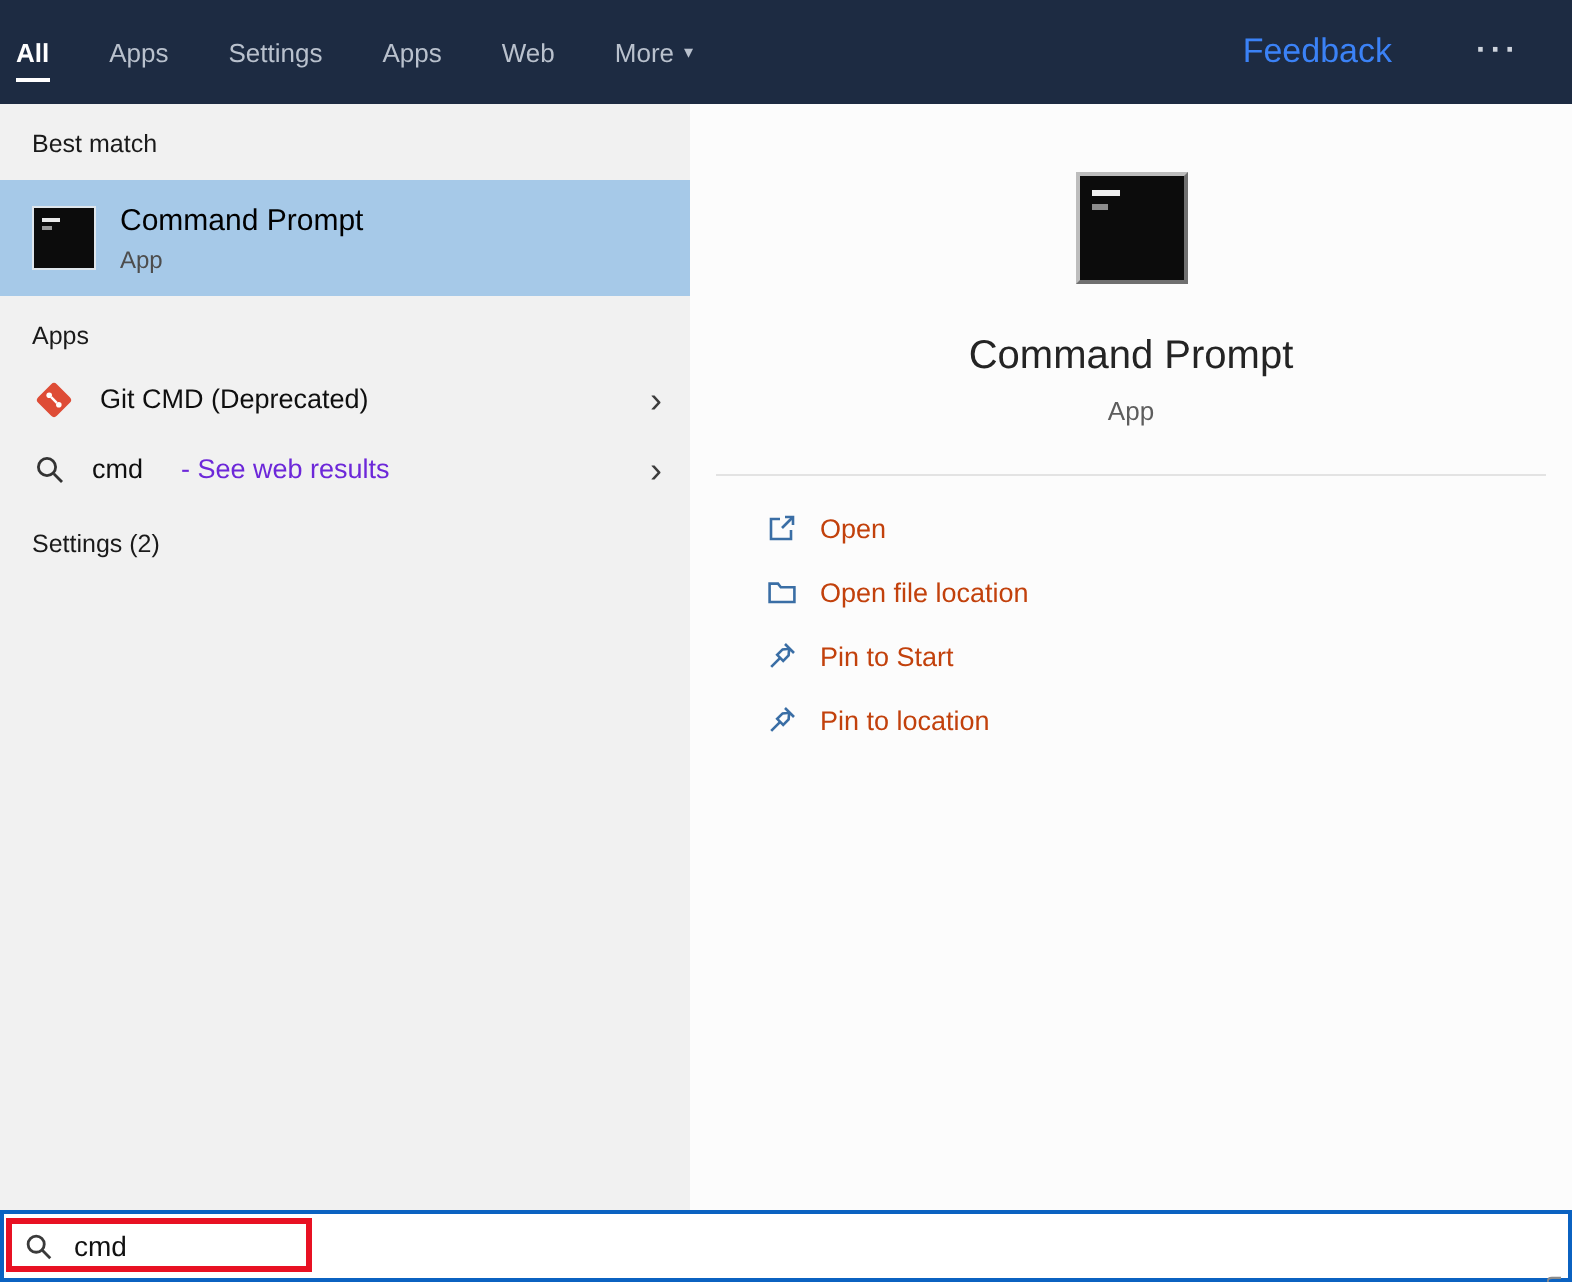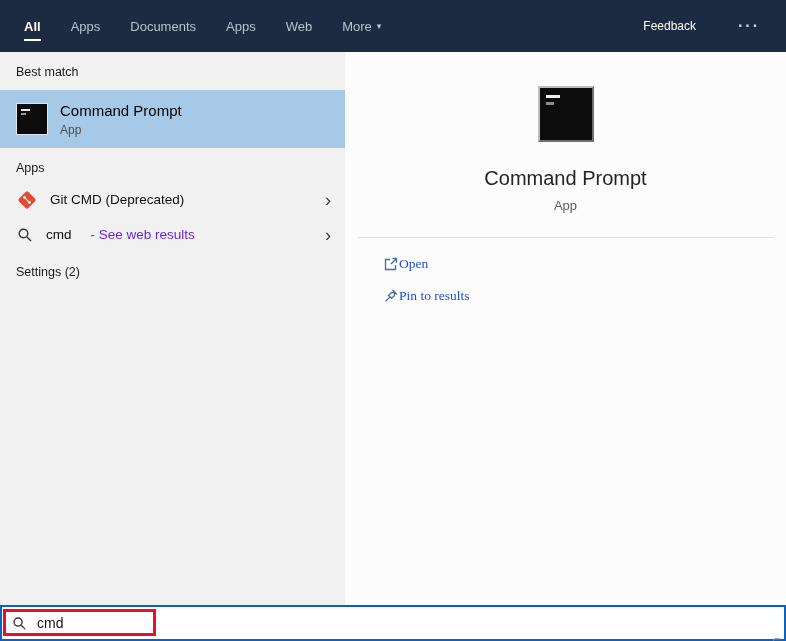--- a/index.html
+++ b/index.html
@@ -5,32 +5,32 @@
   * { margin:0; padding:0; box-sizing:border-box; }
   body { font-family:"Liberation Sans", sans-serif; background:#d8d8d8; }
   .screen{
     width:786px; height:641px; background:#fff; position:relative;
     display:flex; flex-direction:column; overflow:hidden;
     font-family:"Liberation Sans", sans-serif;
   }
   
   .topbar{
     height:52px; flex:none; background:#1d2b42; color:#b9c1cd;
-    display:flex; align-items:center; padding:0 26px 0 24px;
+    display:flex; align-items:center; padding:0 26px 0 8px;
   }
   .tabs{ display:flex; align-items:center; gap:30px; height:100%; }
   .tab{ display:flex; flex-direction:column; align-items:center; gap:5px;
         font-size:13px; cursor:pointer; padding-top:7px; }
   .tab::after{ content:""; height:2px; width:100%; background:transparent; }
   .tab.selected{ color:#ffffff; font-weight:700; }
   .tab.selected::after{ background:#ffffff; }
   .tab .caret{ font-size:9px; margin-left:5px; }
   .tab-more-inner{ display:flex; align-items:center; }
   .topbar-right{ margin-left:auto; display:flex; align-items:center; gap:42px; }
-  .feedback{ font-size:12px; color:#ffffff; cursor:pointer; }
+  .feedback{ font-size:17px; color:#3b82f6; cursor:pointer; }
   .dots{ font-size:16px; font-weight:700; letter-spacing:2px; color:#cdd3dc; cursor:pointer; }
 
   
   .body{ flex:1; display:flex; min-height:0; }
   .left{ width:345px; flex:none; background:#f1f1f1; }
   .right{ flex:1; background:#fcfcfc; position:relative; }
 
   .section-header{ padding:13px 16px 7px 16px; font-size:12.5px; font-weight:400; color:#1a1a1a; }
 
   .best-match-row{
@@ -57,23 +57,23 @@
   .row-icon{ flex:none; display:flex; align-items:center; justify-content:center; }
 
   
   .hero{ padding-top:34px; display:flex; flex-direction:column; align-items:center; }
   .hero-title{ margin-top:25px; font-size:20px; color:#242424; }
   .hero-sub{ margin-top:8px; font-size:13px; color:#5d5d5d; }
   .divider{ border:none; border-top:1px solid #e3e3e3; margin:24px 13px 10px 13px; }
 
   .actions{ display:flex; flex-direction:column; }
   .action-row{
-    height:32px; display:flex; align-items:center; 
-    padding-left:38px; margin-right:13px; font-size:13.5px; color:#1d4ed8;
-    cursor:pointer; position:relative;font-family:Liberation Serif, serif;
+    height:32px; display:flex; align-items:center; gap:11px;
+    padding-left:38px; margin-right:13px; font-size:13.5px; color:#c2410c;
+    cursor:pointer; position:relative;
   }
   .action-row.admin{ background:#ededed; }
   .action-icon{ color:#3a6ea5; display:flex; align-items:center; }
   .red-frame{
     position:absolute; border:3px solid #e81123; pointer-events:none; z-index:6;
   }
   .admin .red-frame{ left:22px; top:-3px; width:234px; height:37px; }
 
   
   .searchbar{
@@ -101,21 +101,21 @@
 
   <header class="topbar">
     <nav class="tabs">
       <div class="tab selected">
           <span>All</span>
         </div>
       <div class="tab">
           <span>Apps</span>
         </div>
       <div class="tab">
-          <span>Documents</span>
+          <span>Settings</span>
         </div>
       <div class="tab">
           <span>Apps</span>
         </div>
       <div class="tab">
           <span>Web</span>
         </div>
       <div class="tab">
         <span class="tab-more-inner">
           <span>More</span>
@@ -189,30 +189,47 @@
             <svg width="16" height="16" viewBox="0 0 16 16" fill="none" stroke="currentColor" stroke-width="1.3">
               <polyline points="12.5,9 12.5,13.5 2.5,13.5 2.5,3.5 7,3.5"></polyline>
               <polyline points="9.5,2.5 13.5,2.5 13.5,6.5"></polyline>
               <line x1="13.5" y1="2.5" x2="8" y2="8"></line>
             </svg>
           </span>
           <span>Open</span>
         </div>
 
 
-
+        <div class="action-row">
+          <span class="action-icon">
+            <svg width="16" height="16" viewBox="0 0 16 16" fill="none" stroke="currentColor" stroke-width="1.3">
+              <path d="M1.8 13 V3.8 H6 L7.4 5.6 H14.2 V13 Z"></path>
+            </svg>
+          </span>
+          <span>Open file location</span>
+        </div>
 
         <div class="action-row">
           <span class="action-icon">
             <svg width="16" height="16" viewBox="0 0 16 16" fill="none" stroke="currentColor" stroke-width="1.3">
               <path d="M9.5 2 L14 6.5 M11.9 4.4 L8.3 4.7 L5.6 7.4 L8.6 10.4 L11.3 7.7 L11.6 4.1"></path>
               <path d="M7.1 8.9 L2.6 13.4"></path>
             </svg>
           </span>
-          <span>Pin to results</span>
+          <span>Pin to Start</span>
+        </div>
+
+        <div class="action-row">
+          <span class="action-icon">
+            <svg width="16" height="16" viewBox="0 0 16 16" fill="none" stroke="currentColor" stroke-width="1.3">
+              <path d="M9.5 2 L14 6.5 M11.9 4.4 L8.3 4.7 L5.6 7.4 L8.6 10.4 L11.3 7.7 L11.6 4.1"></path>
+              <path d="M7.1 8.9 L2.6 13.4"></path>
+            </svg>
+          </span>
+          <span>Pin to location</span>
         </div>
 
       </div>
     </main>
   </div>
 
   <div class="searchbar">
     <span class="search-mag">
       <svg width="15" height="15" viewBox="0 0 16 16" fill="none" stroke="currentColor" stroke-width="1.5">
         <circle cx="6.5" cy="6.5" r="4.3"></circle>

